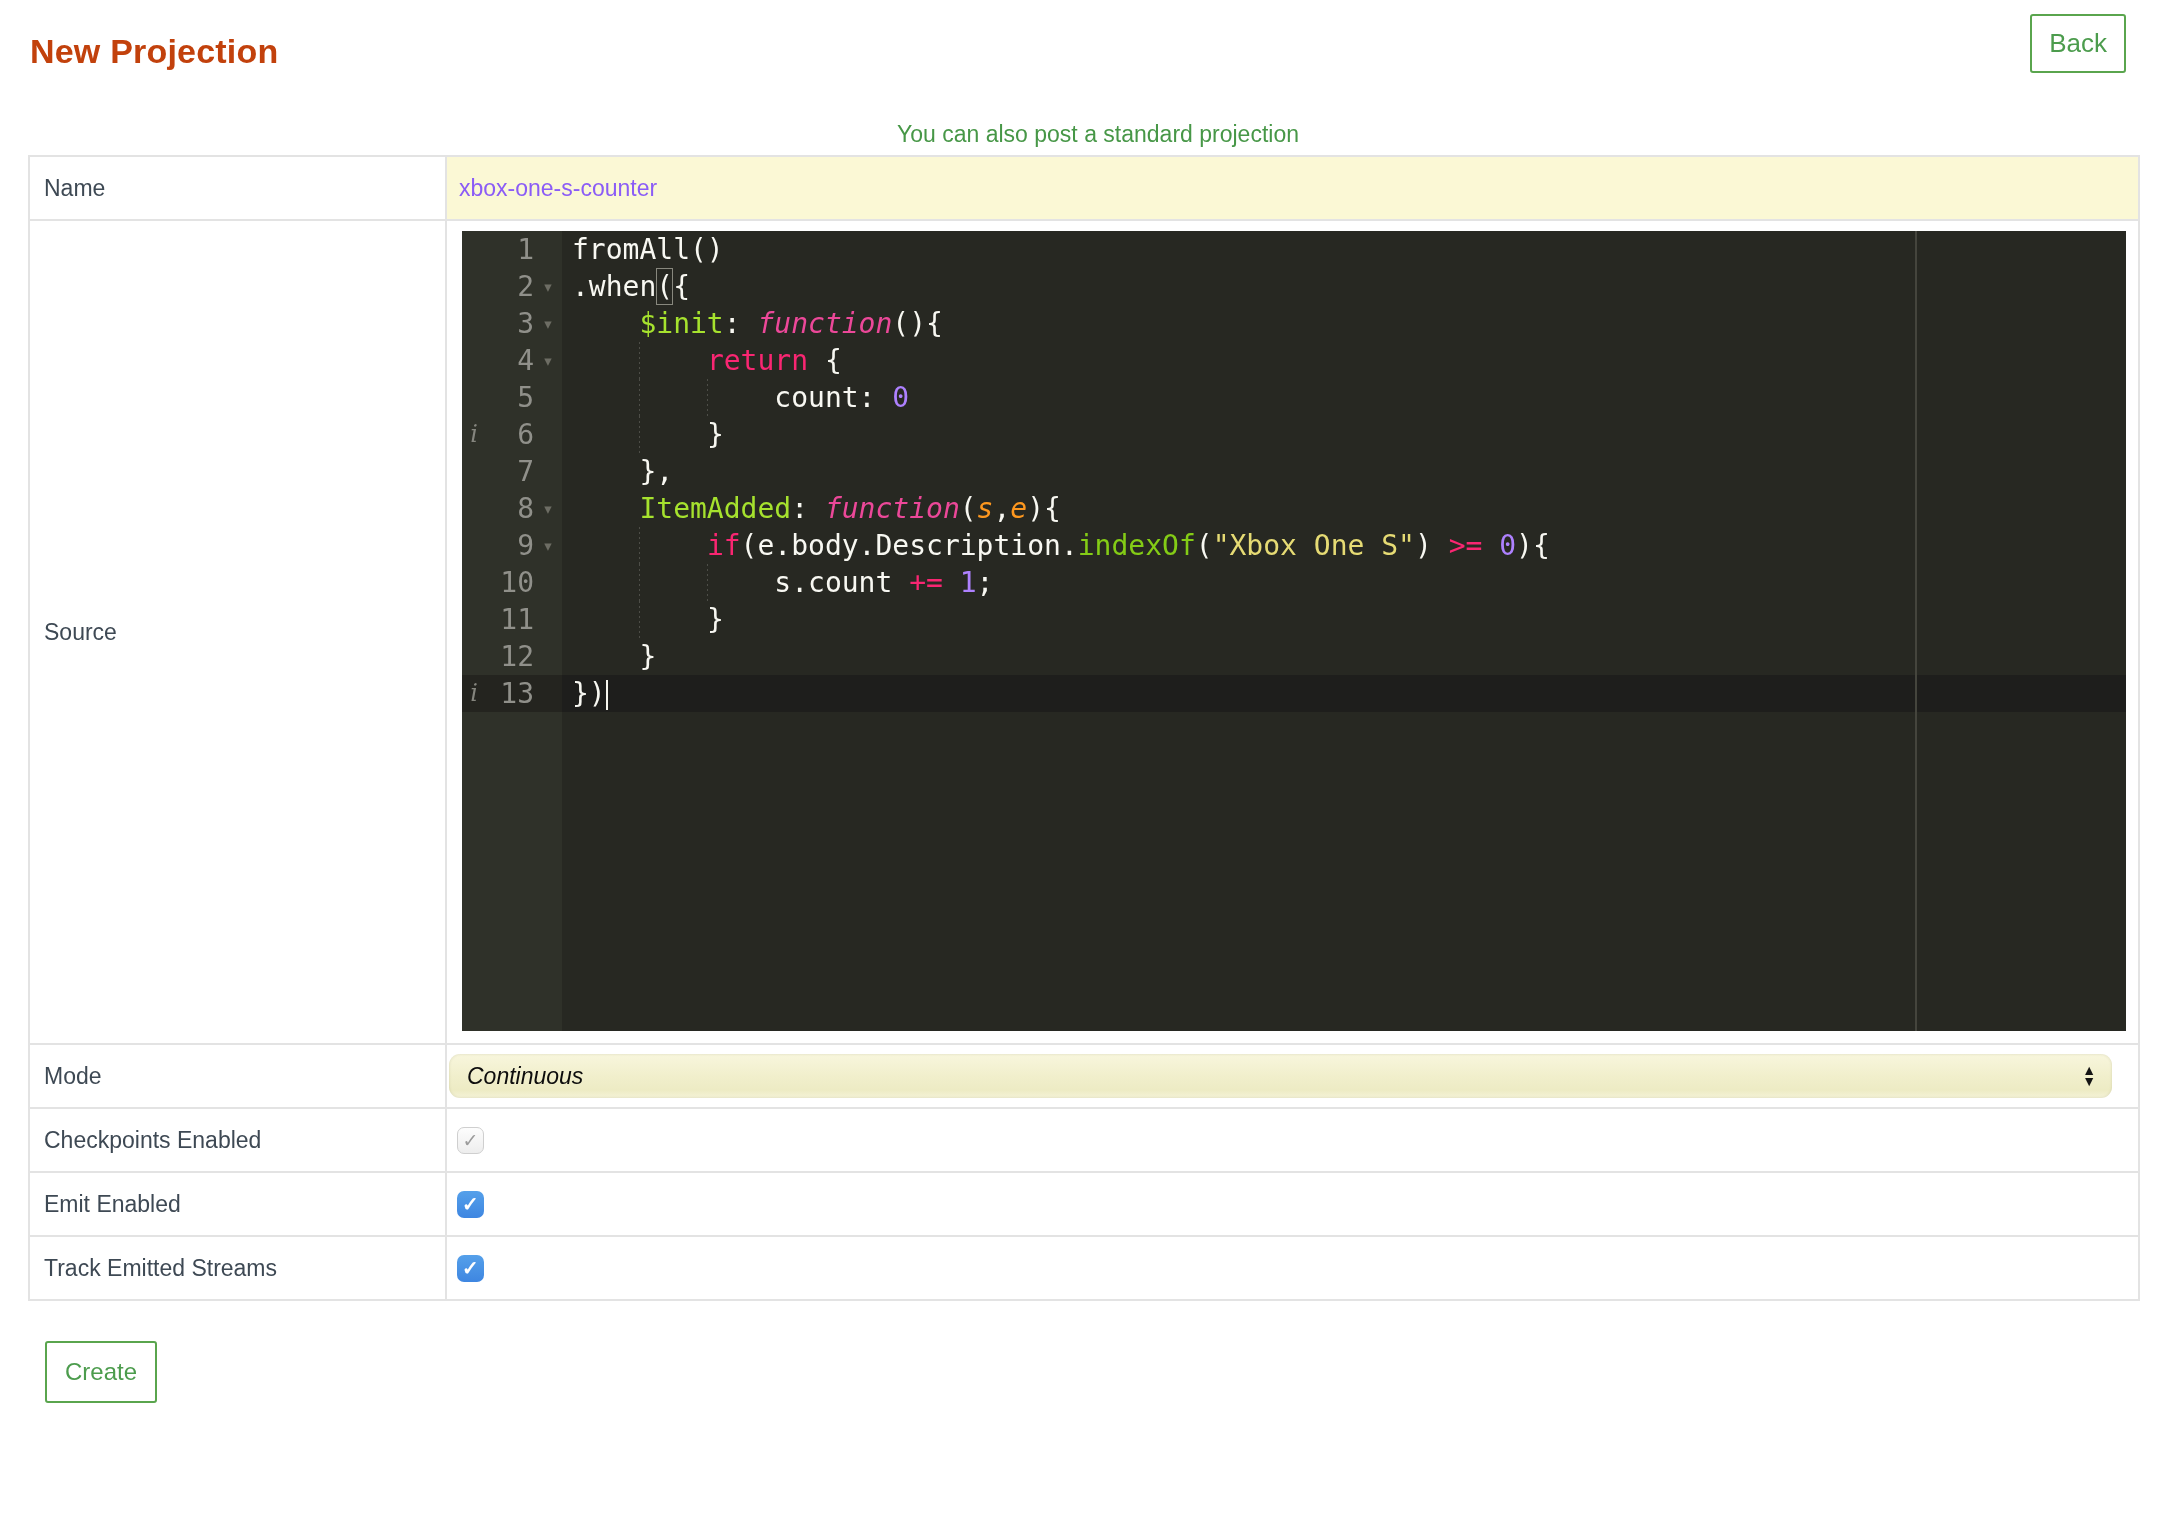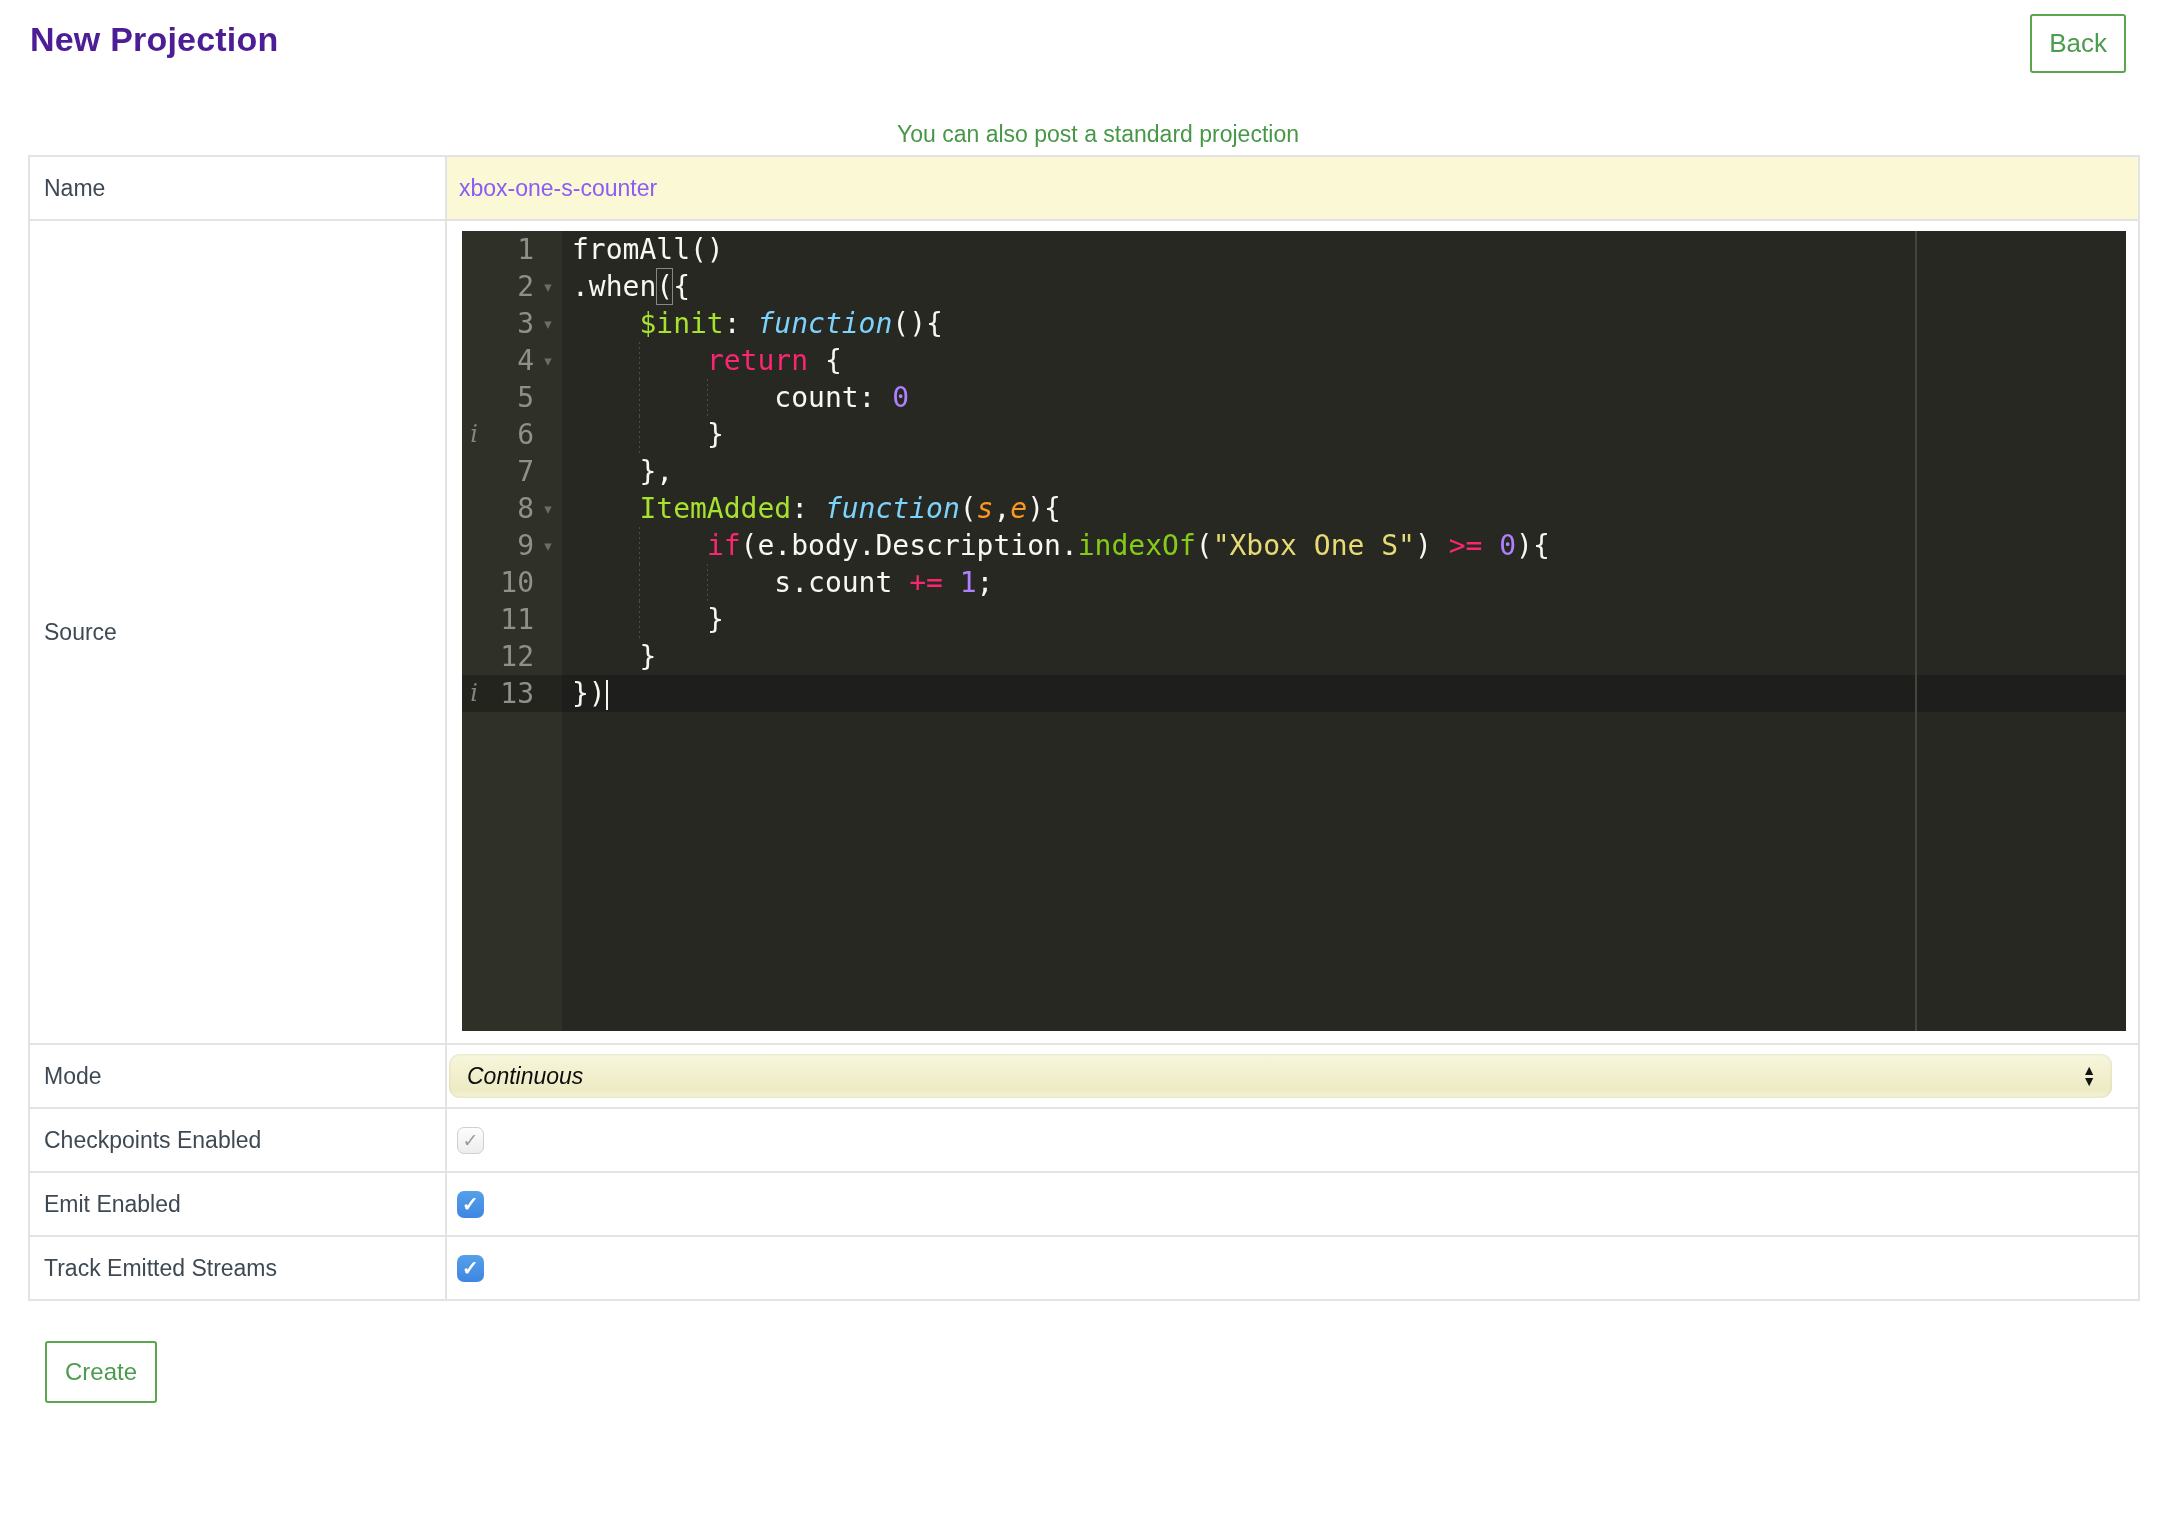--- a/index.html
+++ b/index.html
@@ -4,21 +4,21 @@
 <style>
   * { box-sizing: border-box; }
   html,body { margin:0; padding:0; }
   body {
     width:2166px; height:1513px; background:#ffffff; overflow:hidden;
     font-family:"Liberation Sans", sans-serif; -webkit-font-smoothing:antialiased;
   }
 
   
   .topbar { display:flex; justify-content:space-between; align-items:flex-start; padding:14px 40px 0 30px; }
-  h1.page-title { margin:6px 0 0 0; font-size:34px; font-weight:bold; color:#4c1d95; letter-spacing:.2px; }
+  h1.page-title { margin:18px 0 0 0; font-size:34px; font-weight:bold; color:#c2410c; letter-spacing:.2px; }
   .btn { background:#ffffff; border:2px solid #5aa54e; border-radius:3px; color:#4c9c4d; cursor:pointer; font-family:inherit; }
   .btn-back { font-size:26px; padding:12px 17px; }
   .btn-create { font-size:24px; padding:15px 18px; margin:40px 0 0 45px; display:block; }
 
   .std-link { display:block; margin:48px 0 0 30px; color:#479747; font-size:23px; text-decoration:none; line-height:26px;text-align:center; }
 
   
   table.form-table { border-collapse:collapse; table-layout:fixed; margin:8px 0 0 28px; width:2112px; }
   .form-table td { border:2px solid #e3e3e3; vertical-align:middle; }
   td.lbl { padding-left:14px; font-size:23px; color:#3e4954; background:#ffffff; }
@@ -59,21 +59,21 @@
   .gut { width:100px; min-width:100px; background:#2f3129; display:flex; align-items:stretch; }
   .annot { width:24px; text-align:center; font-family:"DejaVu Serif", serif; font-style:italic;
            font-size:24px; color:#85857e; line-height:37px; }
   .lnum { flex:1; text-align:right; color:#90908a; line-height:37px; }
   .fold { width:28px; text-align:center; color:#6d6d64; font-size:19px; line-height:37px; cursor:pointer; }
   pre.txt { margin:0; padding:0 0 0 10px; line-height:37px; white-space:pre;
             font-family:inherit; font-size:inherit; color:#f8f8f2; }
   .p { color:#f8f8f2; }
   .k { color:#f92672; }
   .g { color:#a6e22e; }
-  .f { color:#7dd3fc; font-style:italic; }
+  .f { color:#ec4899; font-style:italic; }
   .c { color:#84cc16; }
   .o { color:#fd971f; font-style:italic; }
   .s { color:#e6db74; }
   .n { color:#ae81ff; }
   .bx { box-shadow:inset 0 0 0 1px #88887e; display:inline-block; }
   .ig { display:inline-block; white-space:pre; }
   .gl { background:repeating-linear-gradient(to bottom, rgba(248,248,242,.18) 0 2px, transparent 2px 5px) left top / 1px 100% no-repeat; }
   .cursor { display:inline-block; width:2px; height:30px; background:#f8f8f0; vertical-align:middle; }
   .codefill { flex:1; display:flex; }
   .codefill .gut { height:auto; }

